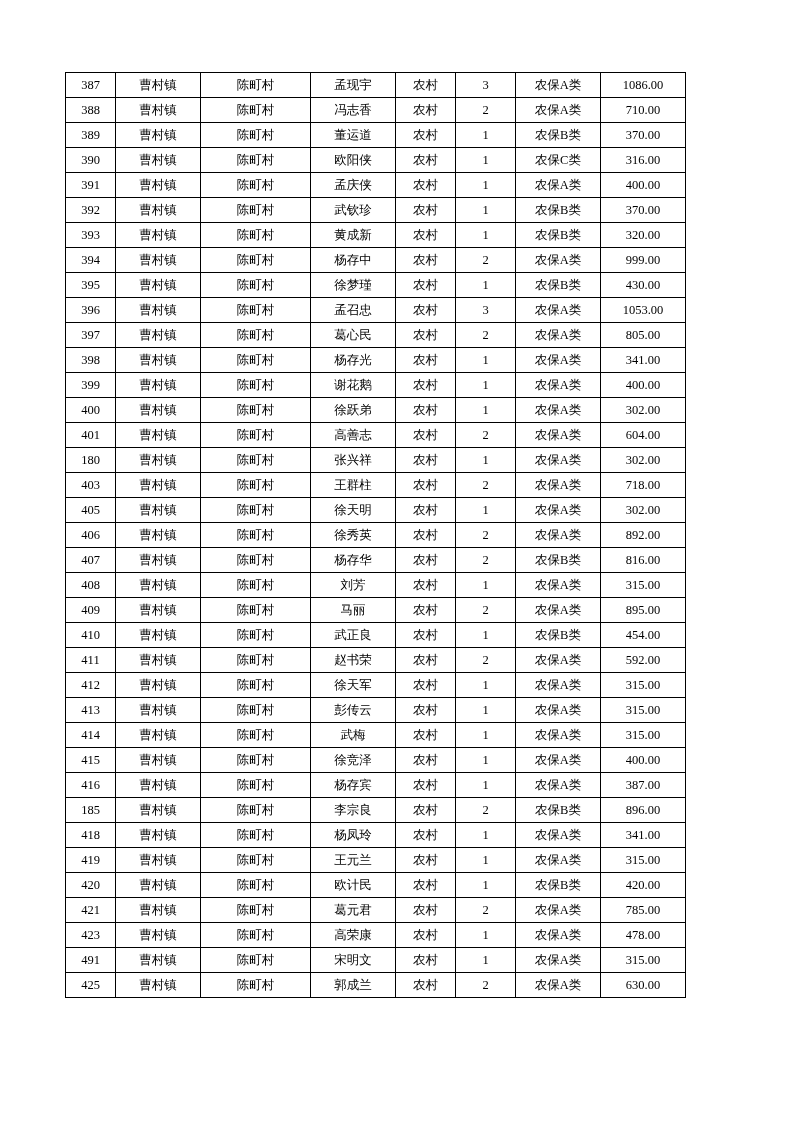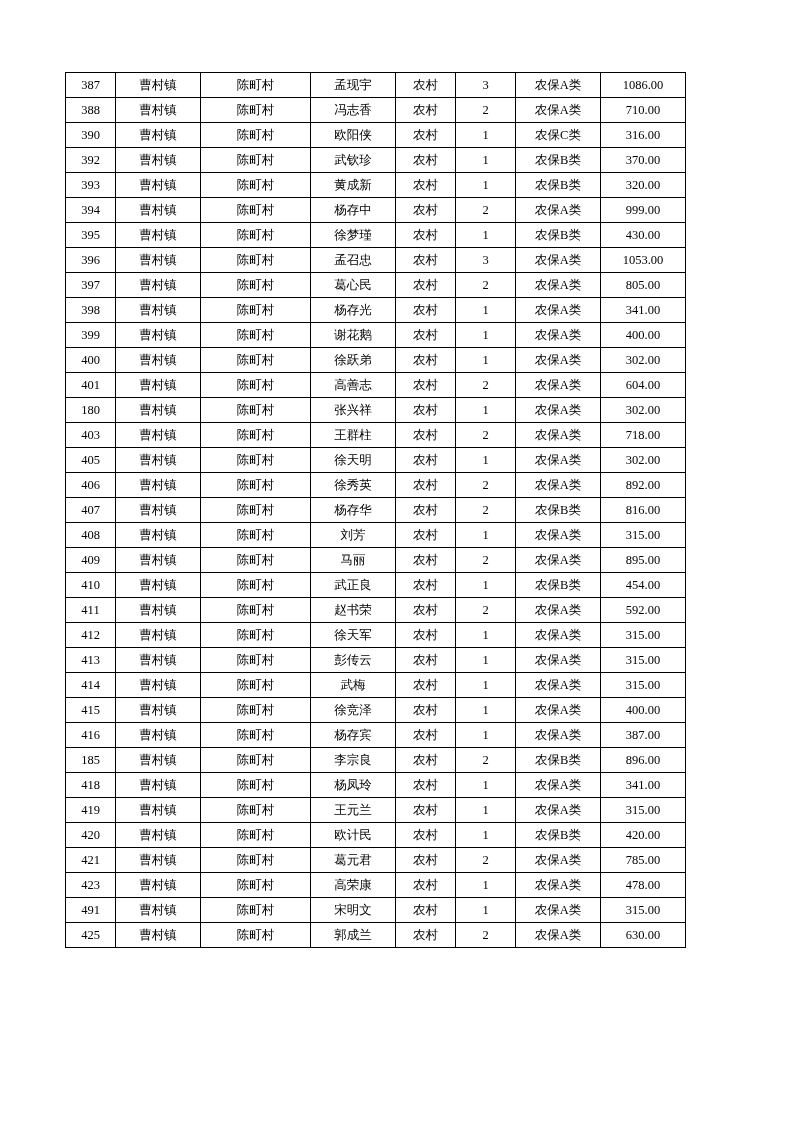--- a/index.html
+++ b/index.html
@@ -81,28 +81,48 @@
           <td class="c0">388</td>
           <td class="c1">曹村镇</td>
           <td class="c2">陈町村</td>
           <td class="c3">冯志香</td>
           <td class="c4">农村</td>
           <td class="c5">2</td>
           <td class="c6">农保A类</td>
           <td class="c7">710.00</td>
         </tr>
         <tr>
+          <td class="c0">389</td>
+          <td class="c1">曹村镇</td>
+          <td class="c2">陈町村</td>
+          <td class="c3">董运道</td>
+          <td class="c4">农村</td>
+          <td class="c5">1</td>
+          <td class="c6">农保B类</td>
+          <td class="c7">370.00</td>
+        </tr>
+        <tr>
           <td class="c0">390</td>
           <td class="c1">曹村镇</td>
           <td class="c2">陈町村</td>
           <td class="c3">欧阳侠</td>
           <td class="c4">农村</td>
           <td class="c5">1</td>
           <td class="c6">农保C类</td>
           <td class="c7">316.00</td>
+        </tr>
+        <tr>
+          <td class="c0">391</td>
+          <td class="c1">曹村镇</td>
+          <td class="c2">陈町村</td>
+          <td class="c3">孟庆侠</td>
+          <td class="c4">农村</td>
+          <td class="c5">1</td>
+          <td class="c6">农保A类</td>
+          <td class="c7">400.00</td>
         </tr>
         <tr>
           <td class="c0">392</td>
           <td class="c1">曹村镇</td>
           <td class="c2">陈町村</td>
           <td class="c3">武钦珍</td>
           <td class="c4">农村</td>
           <td class="c5">1</td>
           <td class="c6">农保B类</td>
           <td class="c7">370.00</td>

